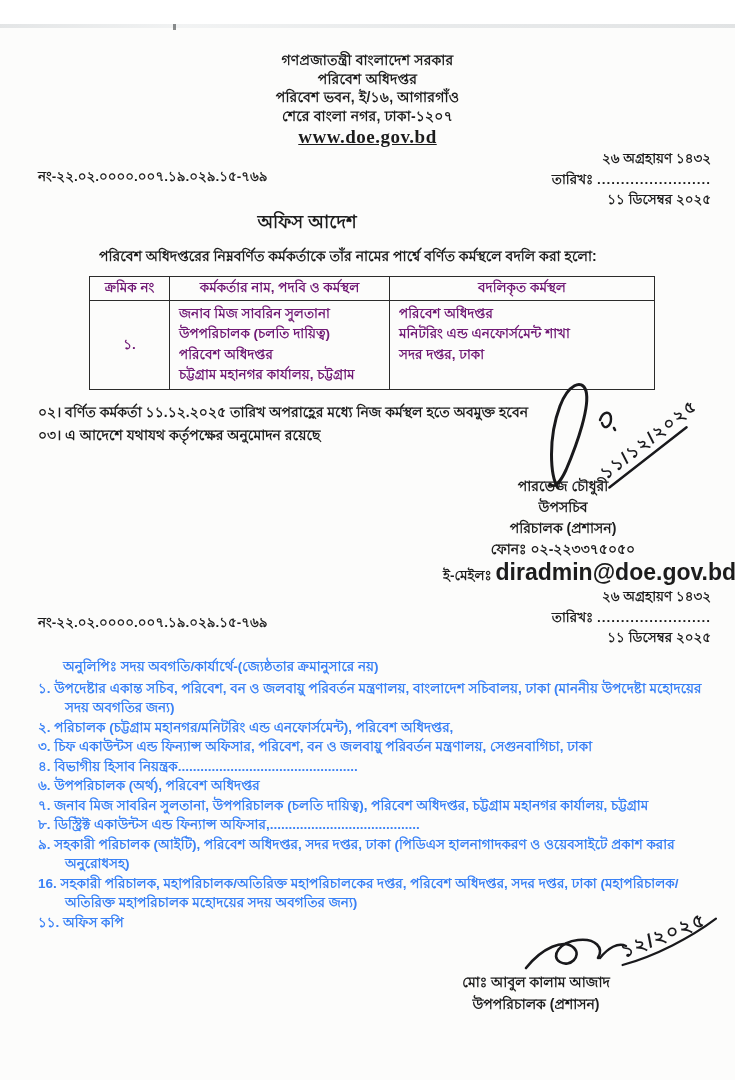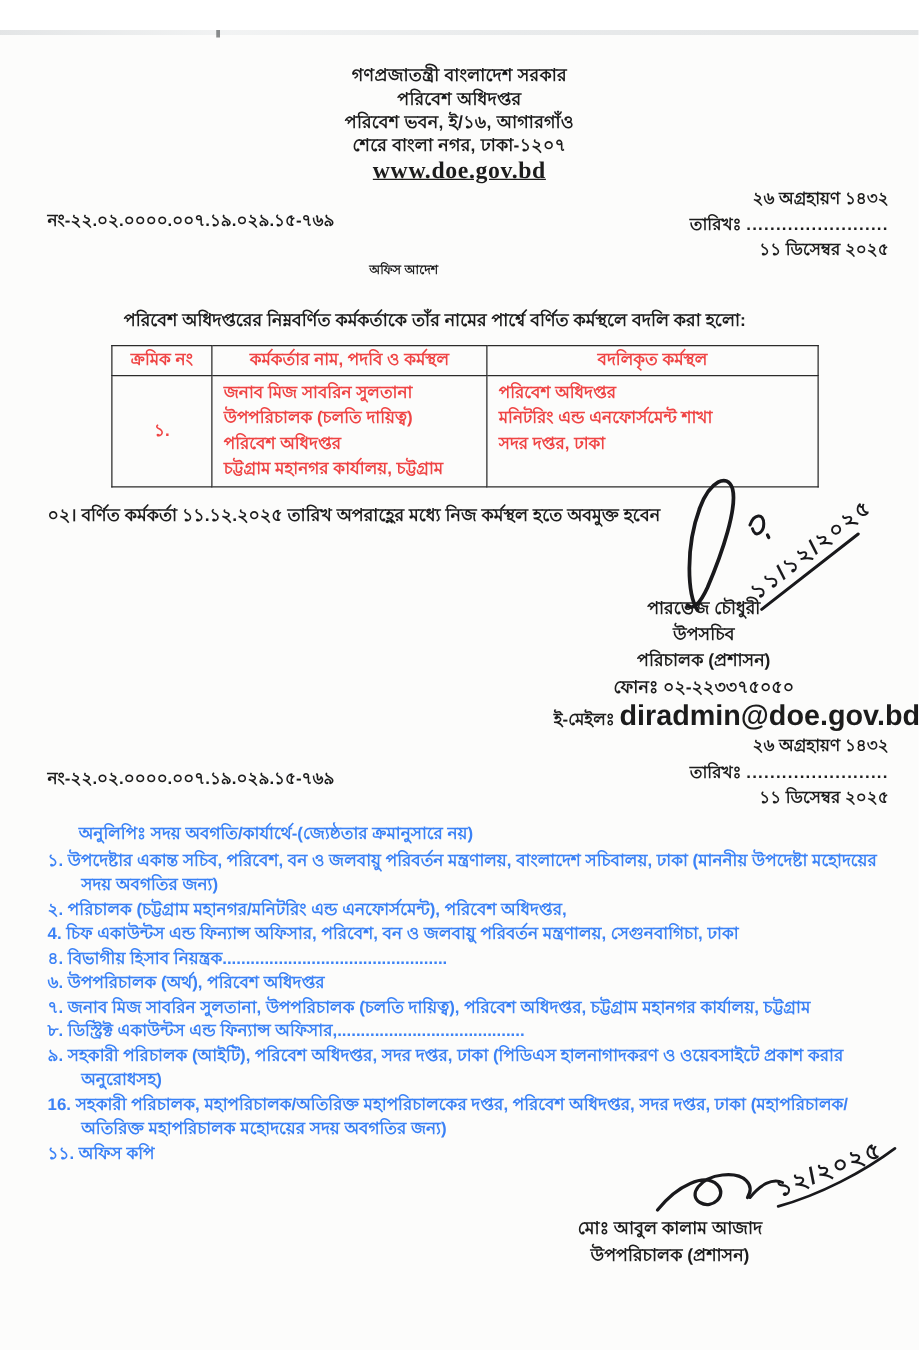--- a/index.html
+++ b/index.html
@@ -23,25 +23,25 @@
   .right{text-align:right;}
 
   .hdr{top:27px;left:0;width:735px;font-size:14px;line-height:18.5px;letter-spacing:.2px;}
   .site{display:inline-block;margin-top:3px;font-family:"Liberation Serif","DejaVu Serif",serif;
     font-size:19px;font-weight:700;text-decoration:underline;letter-spacing:.5px;}
 
   .memo{font-size:13.5px;}
   .dateblk{font-size:13.5px;line-height:20.5px;}
   .dots{letter-spacing:1px;}
 
-  .title{top:184px;left:16px;width:614px;font-size:10px;}
+  .title{top:184px;left:0;width:614px;font-size:18px;}
   .intro{top:221px;left:99px;width:620px;font-size:14px;}
 
   table.order{position:absolute;top:252px;left:89px;border-collapse:collapse;
-    font-size:13.5px;color:#ef4444;}
+    font-size:13.5px;color:#701a75;}
   table.order td,table.order th{border:1.4px solid #2b2b2b;padding:0;vertical-align:top;}
   table.order th{height:23px;font-weight:700;text-align:center;vertical-align:middle;}
   .col-serial{width:79px;}
   .col-officer{width:219px;}
   .col-station{width:264px;}
   .cell-lines{padding:3px 6px 4px 9px;line-height:20.3px;text-align:left;}
   .serial-cell{text-align:center;vertical-align:middle!important;}
 
   .clause{left:38px;width:640px;font-size:14px;}
 
@@ -108,20 +108,21 @@
           <div>পরিবেশ অধিদপ্তর</div>
           <div>মনিটরিং এন্ড এনফোর্সমেন্ট শাখা</div>
           <div>সদর দপ্তর, ঢাকা</div>
         </div>
       </td>
     </tr>
   </tbody>
     </table>
 
   <div class="abs clause" style="top:377px;">০২। বর্ণিত কর্মকর্তা ১১.১২.২০২৫ তারিখ অপরাহ্ণের মধ্যে নিজ কর্মস্থল হতে অবমুক্ত হবেন</div>
+  <div class="abs clause" style="top:400px;">০৩। এ আদেশে যথাযথ কর্তৃপক্ষের অনুমোদন রয়েছে</div>
 
   <svg class="scrawl" style="top:352px;left:528px;" width="190" height="125" viewBox="0 0 190 125">
     <path d="M30,112 C22,100 20,62 32,30 C40,9 54,2 58,15 C62,30 50,66 38,94 C32,107 26,113 22,108" stroke-width="3"></path>
     <path d="M72,44 c3,-9 11,-10 11,-1 c0,7 -7,12 -9,4" stroke-width="2.4"></path>
     <path d="M86,52 l1,2" stroke-width="2.6"></path>
     <g transform="translate(78,104) rotate(-38)">
       <text x="0" y="0" font-size="17" letter-spacing="2">১১/১২/২০২৫</text>
       <line x1="-2" y1="8" x2="96" y2="8" stroke-width="2.4"></line>
     </g>
   </svg>
@@ -144,21 +145,21 @@
       <span>তারিখঃ</span>
       <span class="dots">........................</span>
     </div>
     <div>১১ ডিসেম্বর ২০২৫</div>
   </div>
 
   <div class="abs dist">
     <div class="heading">অনুলিপিঃ সদয় অবগতি/কার্যার্থে-(জ্যেষ্ঠতার ক্রমানুসারে নয়)</div>
     <div class="item">১. উপদেষ্টার একান্ত সচিব, পরিবেশ, বন ও জলবায়ু পরিবর্তন মন্ত্রণালয়, বাংলাদেশ সচিবালয়, ঢাকা (মাননীয় উপদেষ্টা মহোদয়ের সদয় অবগতির জন্য)</div>
     <div class="item">২. পরিচালক (চট্টগ্রাম মহানগর/মনিটরিং এন্ড এনফোর্সমেন্ট), পরিবেশ অধিদপ্তর,</div>
-    <div class="item">4. চিফ একাউন্টস এন্ড ফিন্যান্স অফিসার, পরিবেশ, বন ও জলবায়ু পরিবর্তন মন্ত্রণালয়, সেগুনবাগিচা, ঢাকা</div>
+    <div class="item">৩. চিফ একাউন্টস এন্ড ফিন্যান্স অফিসার, পরিবেশ, বন ও জলবায়ু পরিবর্তন মন্ত্রণালয়, সেগুনবাগিচা, ঢাকা</div>
     <div class="item">৪. বিভাগীয় হিসাব নিয়ন্ত্রক................................................</div>
     <div class="item">৬. উপপরিচালক (অর্থ), পরিবেশ অধিদপ্তর</div>
     <div class="item">৭. জনাব মিজ সাবরিন সুলতানা, উপপরিচালক (চলতি দায়িত্ব), পরিবেশ অধিদপ্তর, চট্টগ্রাম মহানগর কার্যালয়, চট্টগ্রাম</div>
     <div class="item">৮. ডিস্ট্রিক্ট একাউন্টস এন্ড ফিন্যান্স অফিসার,........................................</div>
     <div class="item">৯. সহকারী পরিচালক (আইটি), পরিবেশ অধিদপ্তর, সদর দপ্তর, ঢাকা (পিডিএস হালনাগাদকরণ ও ওয়েবসাইটে প্রকাশ করার অনুরোধসহ)</div>
     <div class="item">16. সহকারী পরিচালক, মহাপরিচালক/অতিরিক্ত মহাপরিচালকের দপ্তর, পরিবেশ অধিদপ্তর, সদর দপ্তর, ঢাকা (মহাপরিচালক/অতিরিক্ত মহাপরিচালক মহোদয়ের সদয় অবগতির জন্য)</div>
     <div class="item">১১. অফিস কপি</div>
   </div>
 
   <svg class="scrawl" style="top:890px;left:512px;" width="210" height="72" viewBox="0 0 210 72">

